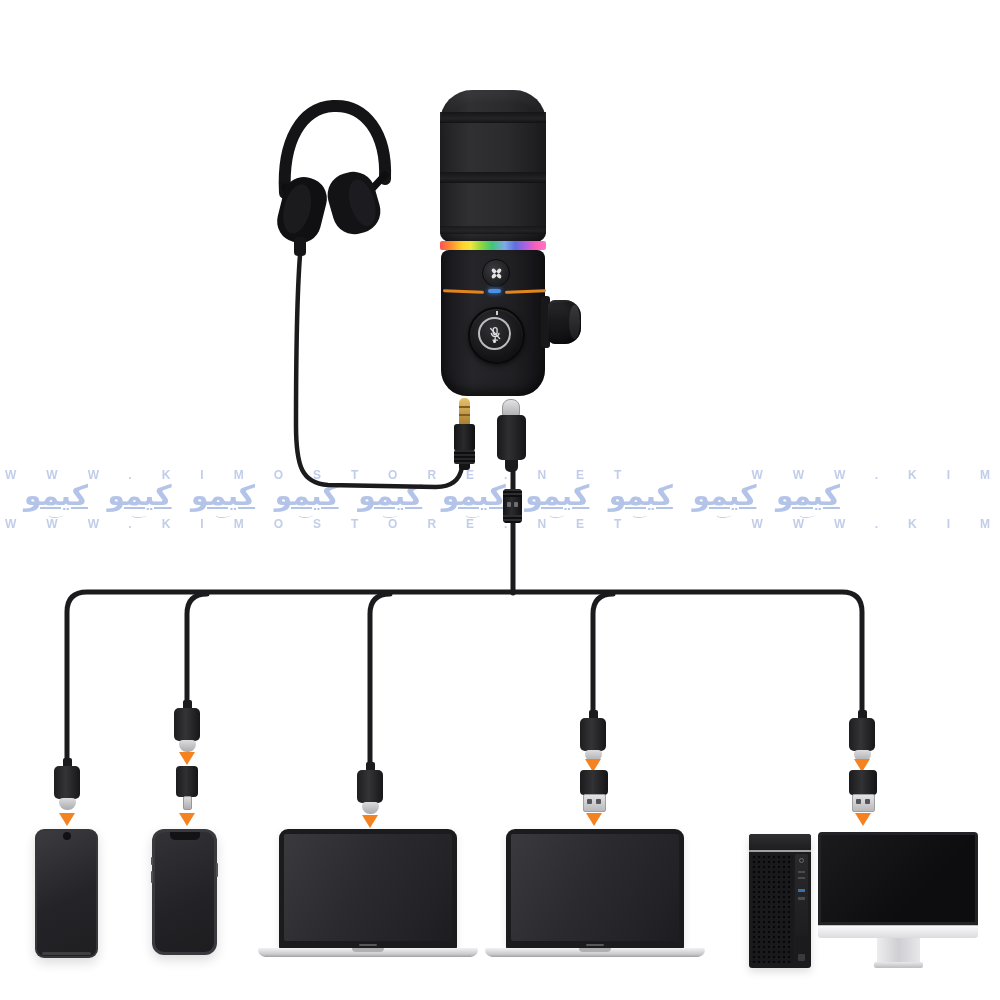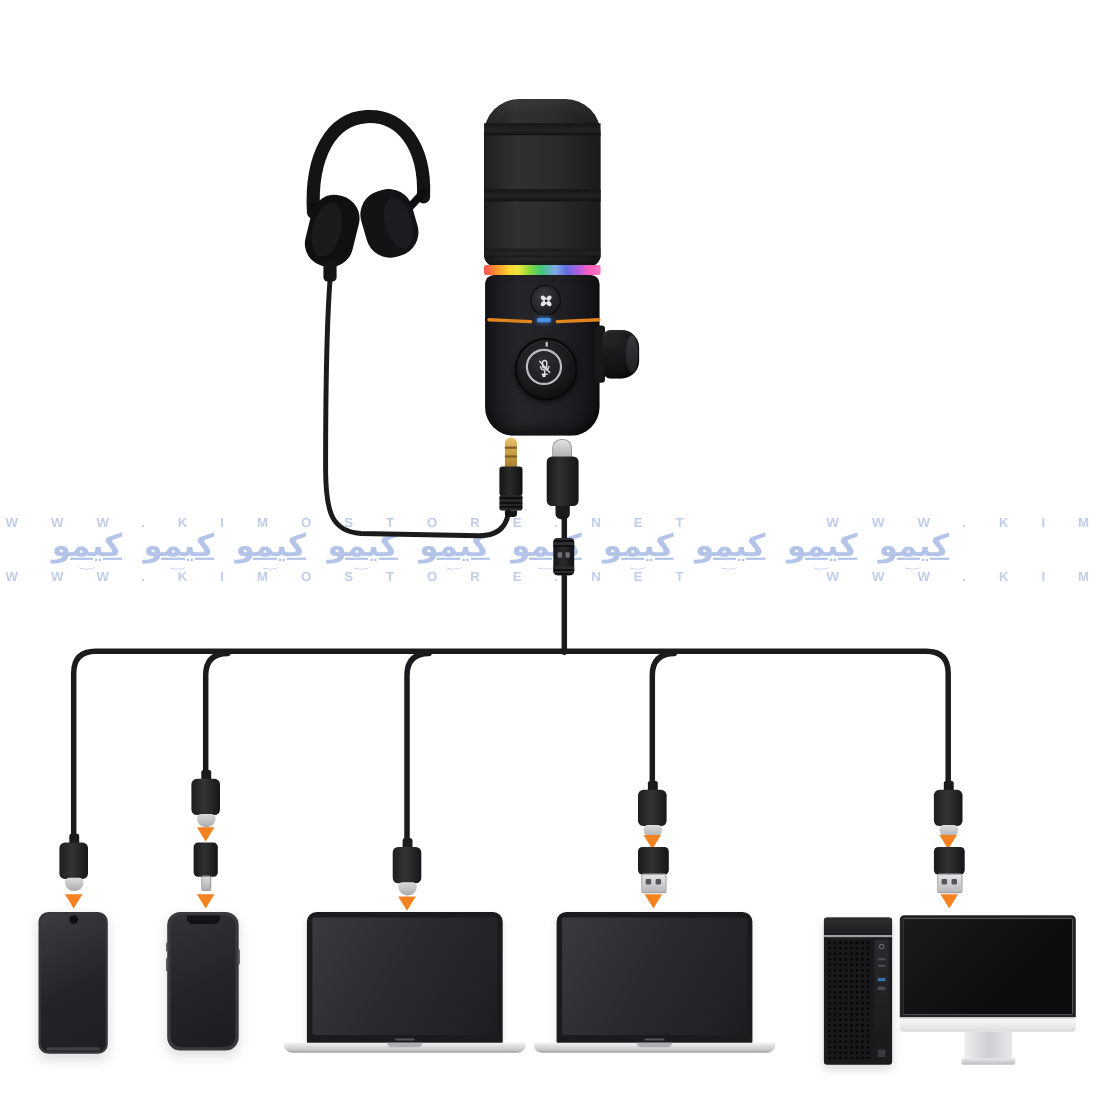--- a/index.html
+++ b/index.html
@@ -6,21 +6,21 @@
   .canvas{position:relative;width:1000px;height:1000px;background:#ffffff;overflow:hidden;
           font-family:"Liberation Sans",sans-serif;}
   .abs{position:absolute;}
 
   
   .wm{position:absolute;inset:0;z-index:1;}
   .wm-letters{position:absolute;left:5px;width:1100px;font-weight:bold;font-size:12px;
               letter-spacing:30px;color:#c2cee9;white-space:pre;}
   .wm-top{top:468px;} .wm-bottom{top:517px;}
   .wm-arabic{position:absolute;top:479px;left:0;width:864px;display:flex;
-             justify-content:space-between;padding:0 24px;box-sizing:border-box;margin-left:23px;}
+             justify-content:space-between;padding:0 24px;box-sizing:border-box;}
   .wm-word-wrap{display:flex;flex-direction:column;align-items:center;}
   .wm-word{font-family:"DejaVu Sans",sans-serif;font-size:28px;font-weight:600;color:#b4c4e8;
            text-decoration:underline;text-decoration-thickness:1.5px;text-underline-offset:2px;direction:rtl;}
   .wm-flourish{width:15px;height:5px;border-bottom:1.5px solid #b4c4e8;border-radius:50%;
                transform:skewX(-32deg);margin-top:0;opacity:.85;}
 
   .scene{position:absolute;inset:0;z-index:2;}
 
   
   .mic{position:absolute;left:438px;top:88px;width:150px;height:312px;}

